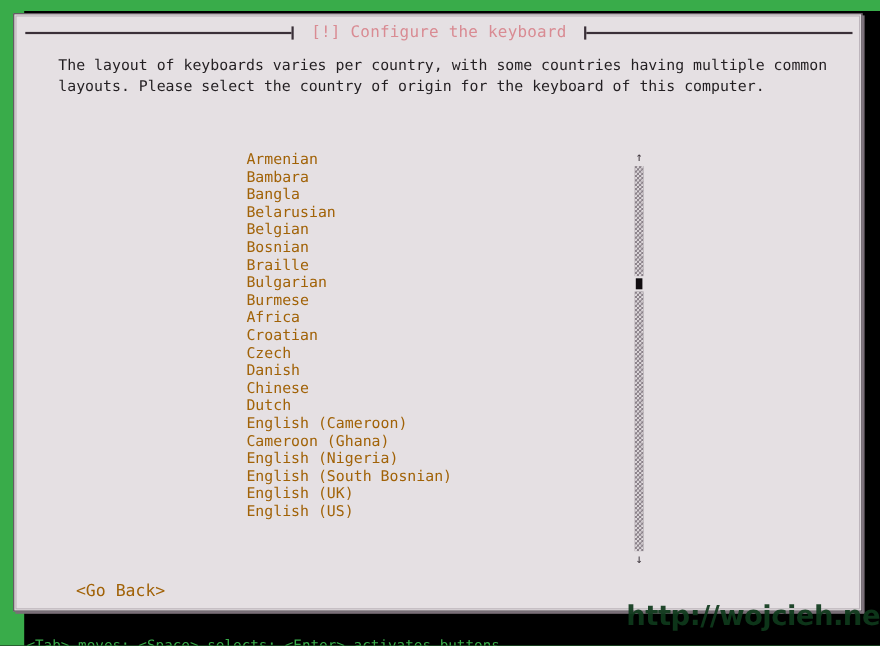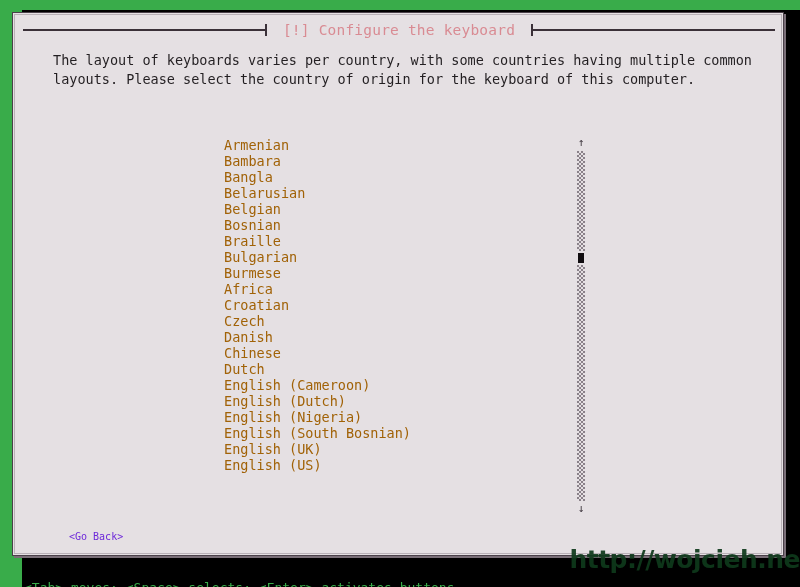--- a/index.html
+++ b/index.html
@@ -183,23 +183,23 @@
     width: 6px;
     height: 10px;
     background: #110d10;
   }
 
   
   #go-back {
     position: absolute;
     left: 56px;
     top: 515px;
-    font-size: 10px;
+    font-size: 15px;
     line-height: 18px;
-    color: #6d28d9;
+    color: #a16207;
     white-space: pre;
   }
 
   
   #watermark {
     position: absolute;
     right: 0px;
     bottom: 14px;
     font-family: "DejaVu Sans", "Liberation Sans", sans-serif;
     font-weight: bold;
@@ -246,21 +246,21 @@
           <div class="list-item">Braille</div>
           <div class="list-item">Bulgarian</div>
           <div class="list-item">Burmese</div>
           <div class="list-item">Africa</div>
           <div class="list-item">Croatian</div>
           <div class="list-item">Czech</div>
           <div class="list-item">Danish</div>
           <div class="list-item">Chinese</div>
           <div class="list-item">Dutch</div>
           <div class="list-item">English (Cameroon)</div>
-          <div class="list-item">English (Dutch)</div>
+          <div class="list-item">Cameroon (Ghana)</div>
           <div class="list-item">English (Nigeria)</div>
           <div class="list-item">English (South Bosnian)</div>
           <div class="list-item">English (UK)</div>
           <div class="list-item">English (US)</div>
         </div>
 
       <div id="scrollbar">
         <div class="sb-arrow" id="sb-arrow-up">↑</div>
         <div class="sb-trough" id="sb-trough-top"></div>
         <div id="sb-thumb"></div>

